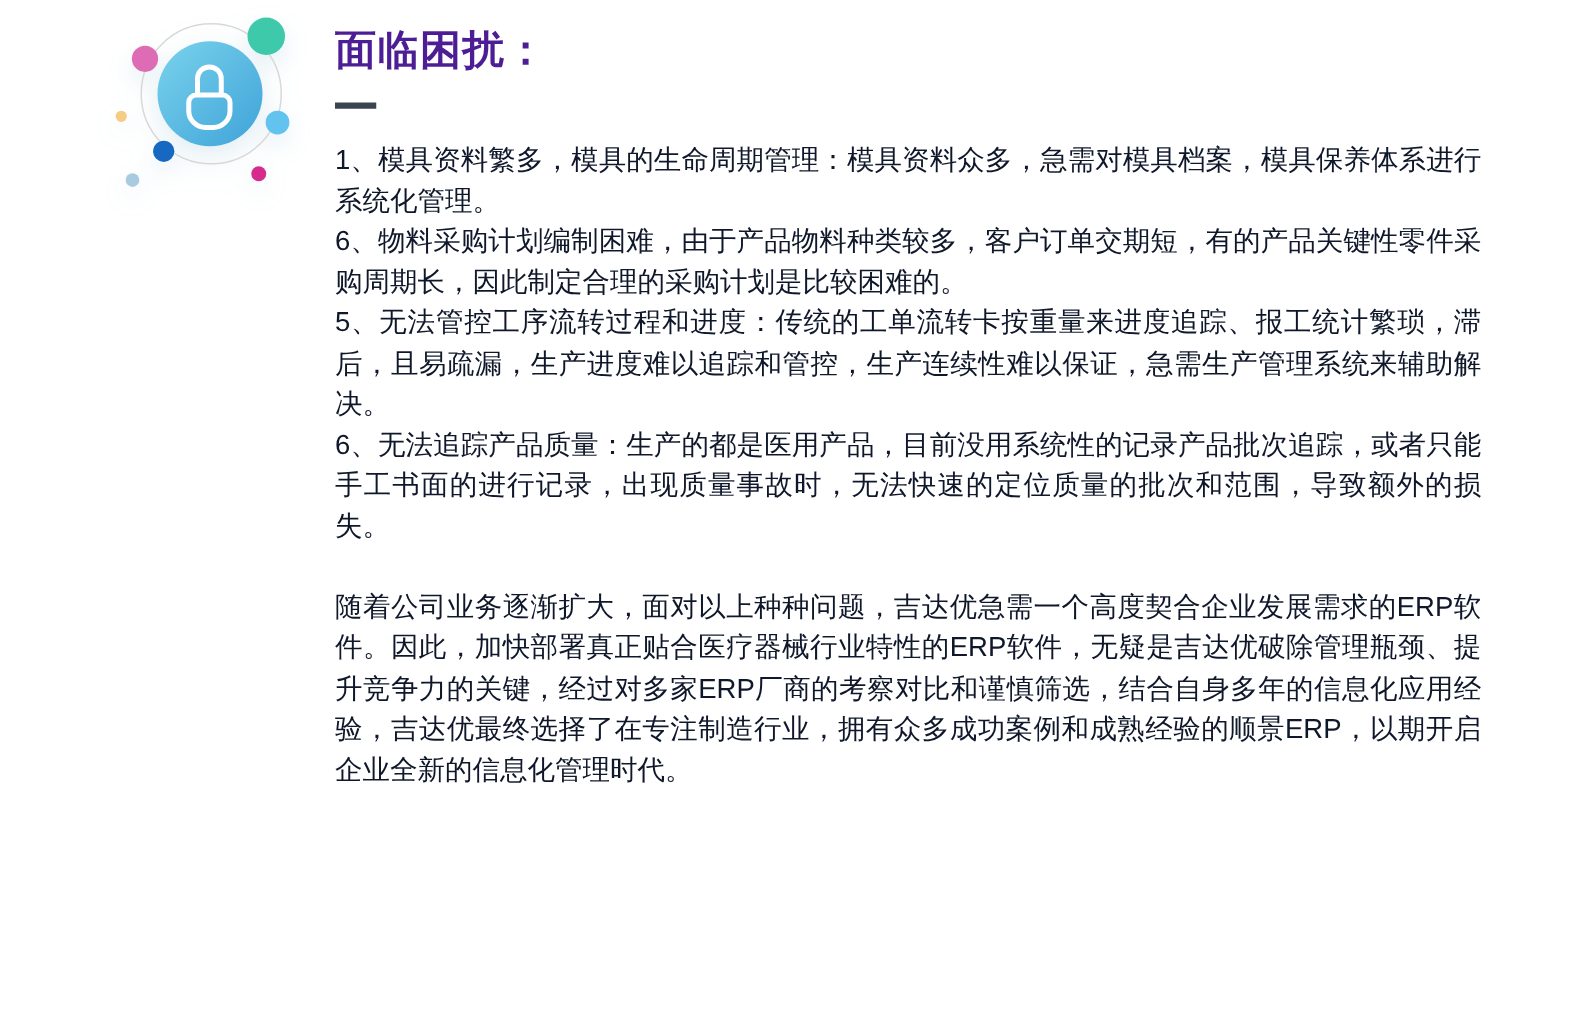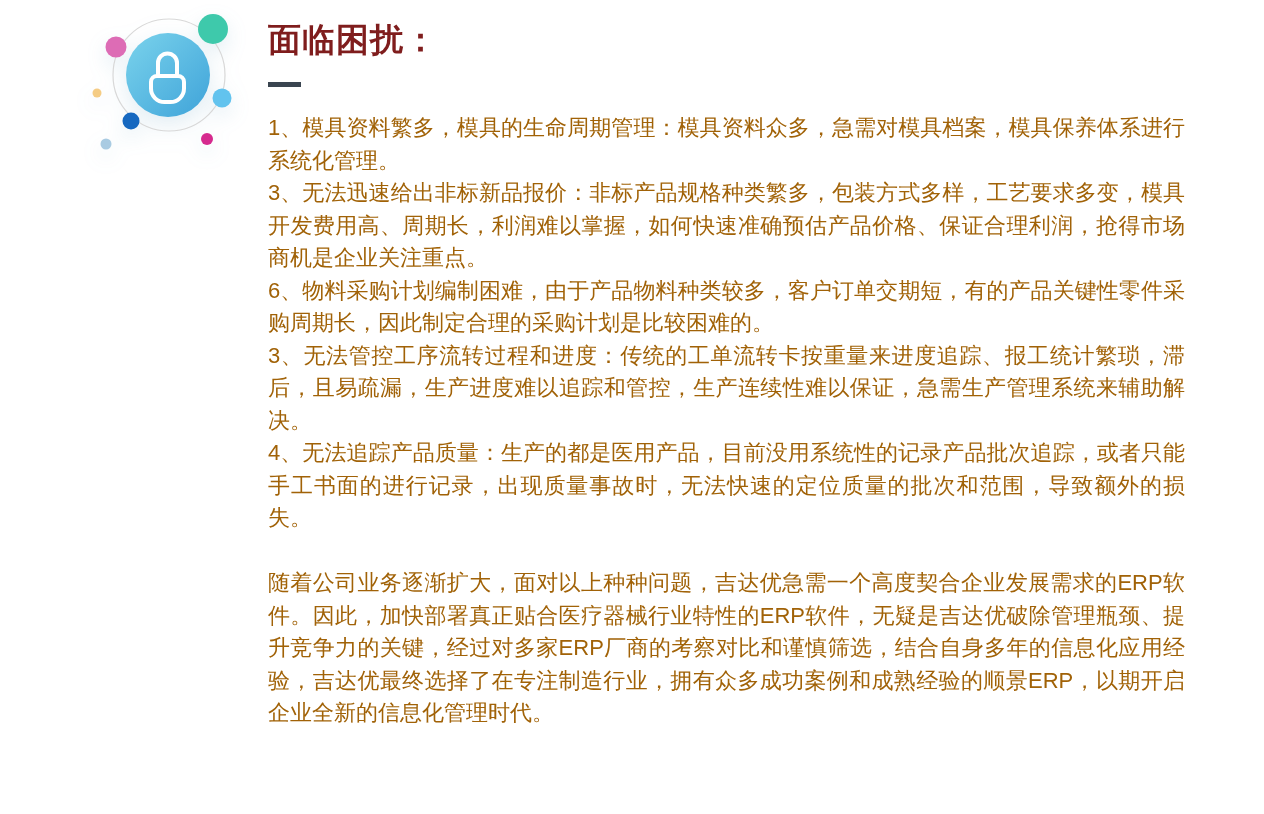--- a/index.html
+++ b/index.html
@@ -26,33 +26,33 @@
     left: 268px;
     top: 0;
     width: 917px;
   }
   .section-title {
     margin: 21px 0 0 0;
     font-size: 33px;
     line-height: 38px;
     font-weight: 700;
     letter-spacing: 1px;
-    color: #7f1d1d;
+    color: #4c1d95;
   }
   .title-underline {
     width: 33px;
     height: 5px;
     margin-top: 23px;
     background: #3a4550;
   }
   .body-text {
     margin-top: 25px;
     font-size: 22px;
     line-height: 32.5px;
-    color: #a16207;
+    color: #0f172a;
     text-align: justify;
   }
   .body-text p {
     margin: 0;
   }
   .closing {
     margin-top: 32.5px !important;
   }
 </style>
 </head>
@@ -87,21 +87,20 @@
     <circle cx="97" cy="93" r="4.5" fill="#f5cc84"></circle>
   </svg>
 
   <main class="content">
     <h1 class="section-title">面临困扰：</h1>
 
     <div class="title-underline"></div>
 
     <div class="body-text">
       <p>1、模具资料繁多，模具的生命周期管理：模具资料众多，急需对模具档案，模具保养体系进行系统化管理。</p>
-      <p>3、无法迅速给出非标新品报价：非标产品规格种类繁多，包装方式多样，工艺要求多变，模具开发费用高、周期长，利润难以掌握，如何快速准确预估产品价格、保证合理利润，抢得市场商机是企业关注重点。</p>
       <p>6、物料采购计划编制困难，由于产品物料种类较多，客户订单交期短，有的产品关键性零件采购周期长，因此制定合理的采购计划是比较困难的。</p>
-      <p>3、无法管控工序流转过程和进度：传统的工单流转卡按重量来进度追踪、报工统计繁琐，滞后，且易疏漏，生产进度难以追踪和管控，生产连续性难以保证，急需生产管理系统来辅助解决。</p>
-      <p>4、无法追踪产品质量：生产的都是医用产品，目前没用系统性的记录产品批次追踪，或者只能手工书面的进行记录，出现质量事故时，无法快速的定位质量的批次和范围，导致额外的损失。</p>
+      <p>5、无法管控工序流转过程和进度：传统的工单流转卡按重量来进度追踪、报工统计繁琐，滞后，且易疏漏，生产进度难以追踪和管控，生产连续性难以保证，急需生产管理系统来辅助解决。</p>
+      <p>6、无法追踪产品质量：生产的都是医用产品，目前没用系统性的记录产品批次追踪，或者只能手工书面的进行记录，出现质量事故时，无法快速的定位质量的批次和范围，导致额外的损失。</p>
       <p class="closing">随着公司业务逐渐扩大，面对以上种种问题，吉达优急需一个高度契合企业发展需求的ERP软件。因此，加快部署真正贴合医疗器械行业特性的ERP软件，无疑是吉达优破除管理瓶颈、提升竞争力的关键，经过对多家ERP厂商的考察对比和谨慎筛选，结合自身多年的信息化应用经验，吉达优最终选择了在专注制造行业，拥有众多成功案例和成熟经验的顺景ERP，以期开启企业全新的信息化管理时代。</p>
     </div>
   </main>
 
 </div>
 
 </body></html>

